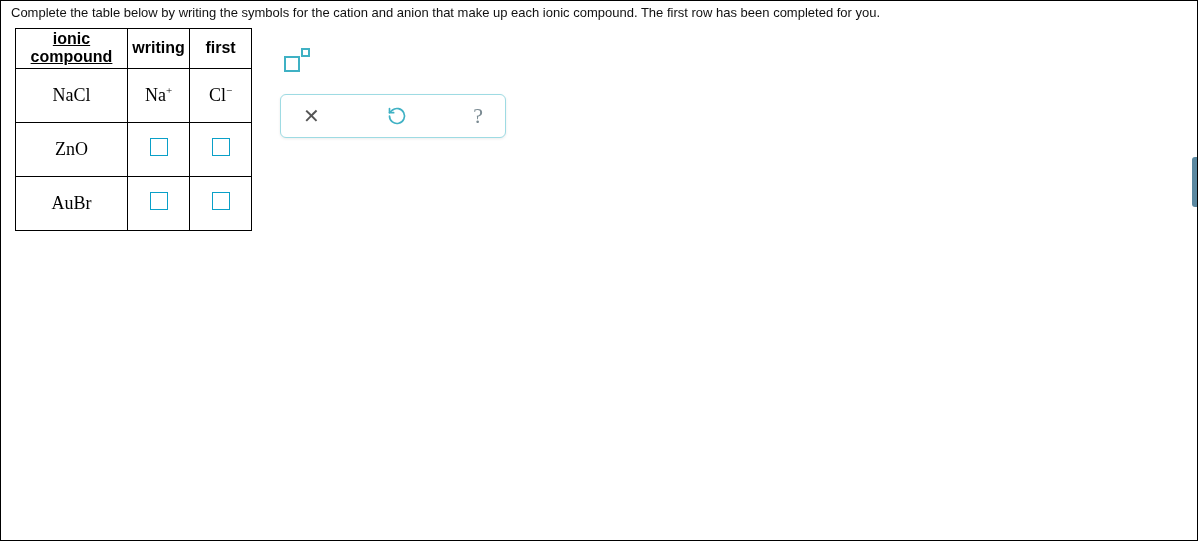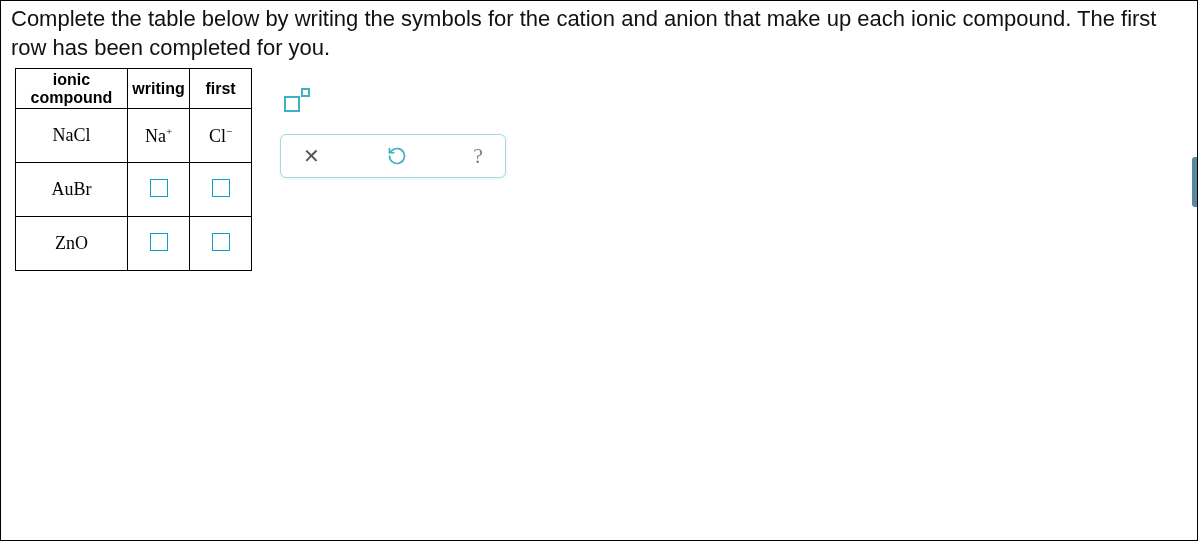--- a/index.html
+++ b/index.html
@@ -13,21 +13,21 @@
     overflow: hidden;
     position: relative;
   }
   .outer {
     border: 1px solid #000;
     width: 1198px;
     height: 541px;
     position: relative;
   }
   .instruction {
-    font-size: 22px;
+    font-size: 13px;
     color: #111;
     padding: 4px 10px 2px 10px;
     line-height: 1.3;
   }
   .content-row {
     display: flex;
     align-items: flex-start;
     gap: 28px;
     padding-left: 14px;
     padding-top: 4px;
@@ -38,21 +38,21 @@
   table.ionic th, table.ionic td {
     border: 1px solid #000;
     text-align: center;
     font-size: 16px;
     padding: 0;
   }
   table.ionic th {
     font-weight: bold;
     height: 40px;
   }
-  table.ionic th.compound-col { width: 112px; }
+  table.ionic th.compound-col { width: 112px; text-decoration: underline; }
   table.ionic th.ion-col { width: 62px; }
   table.ionic td { height: 54px; }
   .formula {
     font-family: "Times New Roman", Times, serif;
     font-size: 18px;
     margin-top: 20px;
   }
   .formula sub { font-size: 11px; vertical-align: sub; }
   .formula sup { font-size: 11px; vertical-align: super; }
   .input-box {
@@ -140,26 +140,26 @@
           <th class="ion-col">first</th>
         </tr>
       </thead>
       <tbody>
           <tr>
             <td><span class="formula">NaCl</span></td>
             <td><span class="formula">Na<sup>+</sup></span></td>
             <td><span class="formula">Cl<sup>−</sup></span></td>
           </tr>
           <tr>
-            <td><span class="formula">AuBr</span></td>
+            <td><span class="formula">ZnO</span></td>
             <td><span class="input-box"></span></td>
             <td><span class="input-box"></span></td>
           </tr>
           <tr>
-            <td><span class="formula">ZnO</span></td>
+            <td><span class="formula">AuBr</span></td>
             <td><span class="input-box"></span></td>
             <td><span class="input-box"></span></td>
           </tr>
         </tbody>
     </table>
 
     <div class="tool-col">
       <div class="tool-row" style="padding-left:4px;">
         <div class="square-sup-icon" title="superscript">
           <span class="big"></span>

